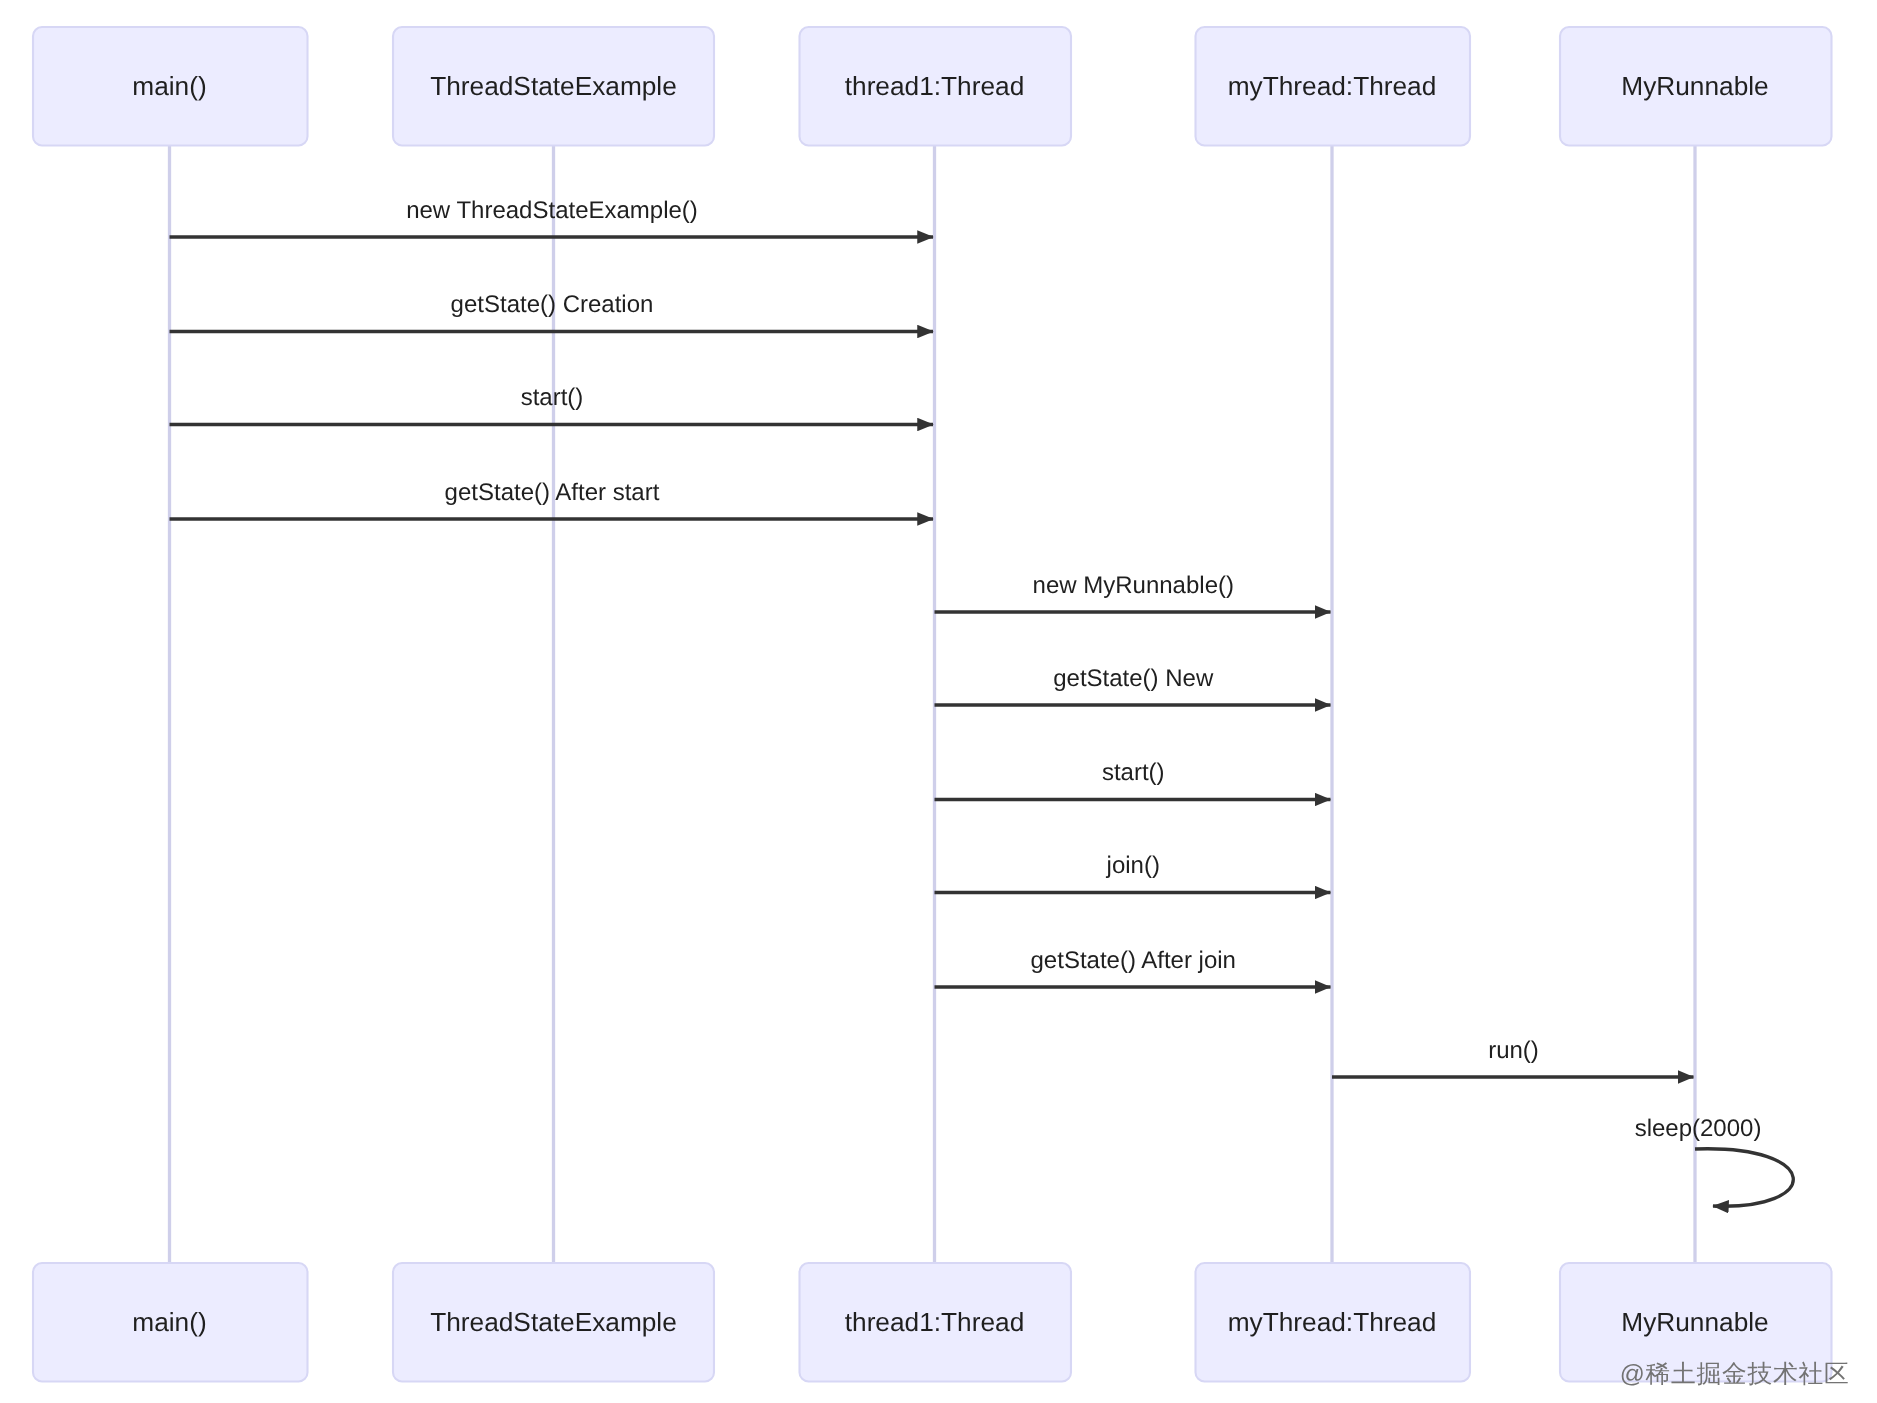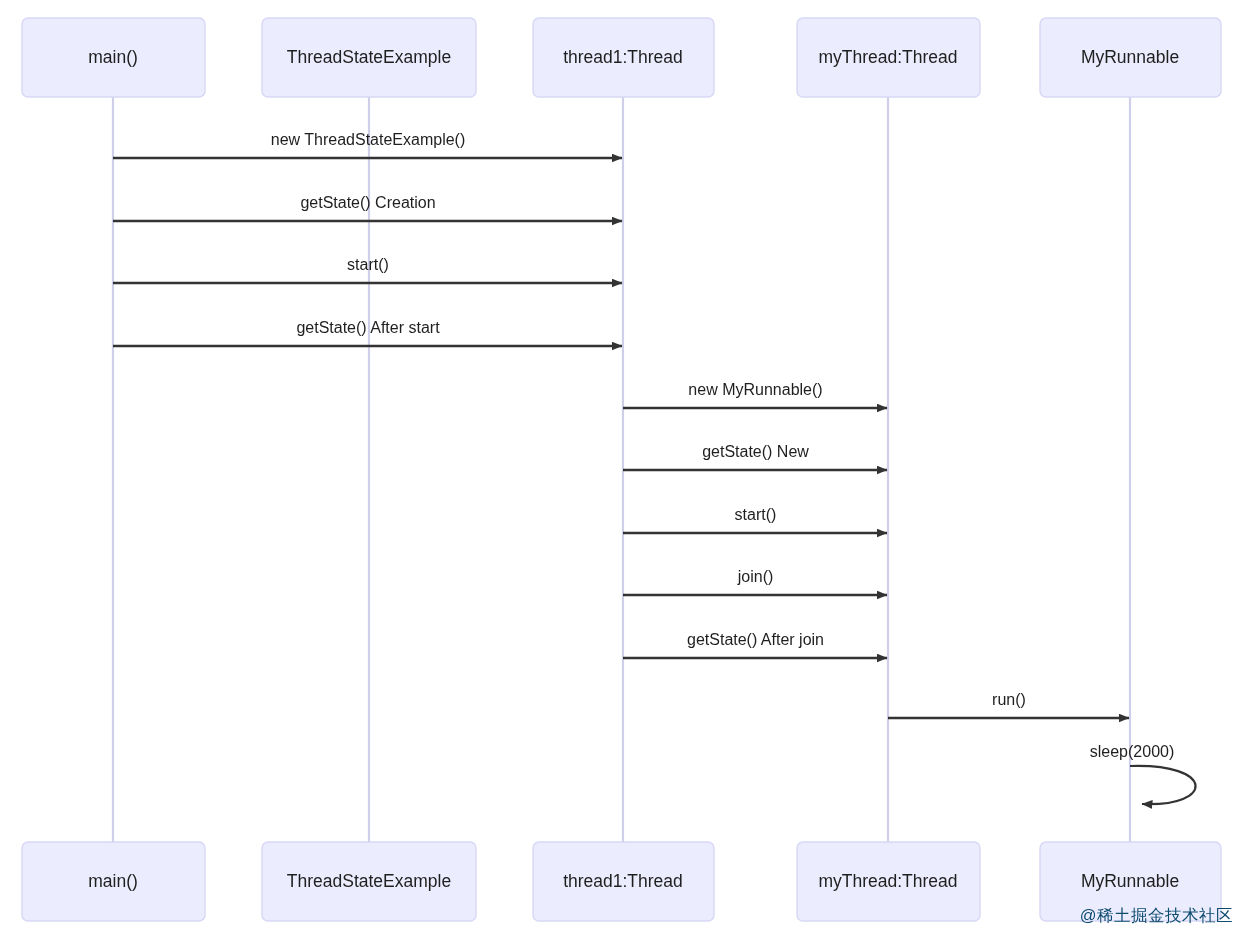--- a/index.html
+++ b/index.html
@@ -62,21 +62,21 @@
     font-size: 16px;
     fill: #1f1f1f;
     text-anchor: middle;
   }
   .watermark {
     position: absolute;
     right: 18px;
     bottom: 8px;
     font-family: "Liberation Sans", sans-serif;
     font-size: 16.5px;
-    color: #0c4a6e;
+    color: #737373;
     letter-spacing: 0.5px;
     white-space: nowrap;
     user-select: none;
   }
 </style>
 </head>
 <body>
 
 <div id="diagram-root">
   <svg id="seq-svg" viewBox="0 0 1251 935" xmlns="http://www.w3.org/2000/svg">

